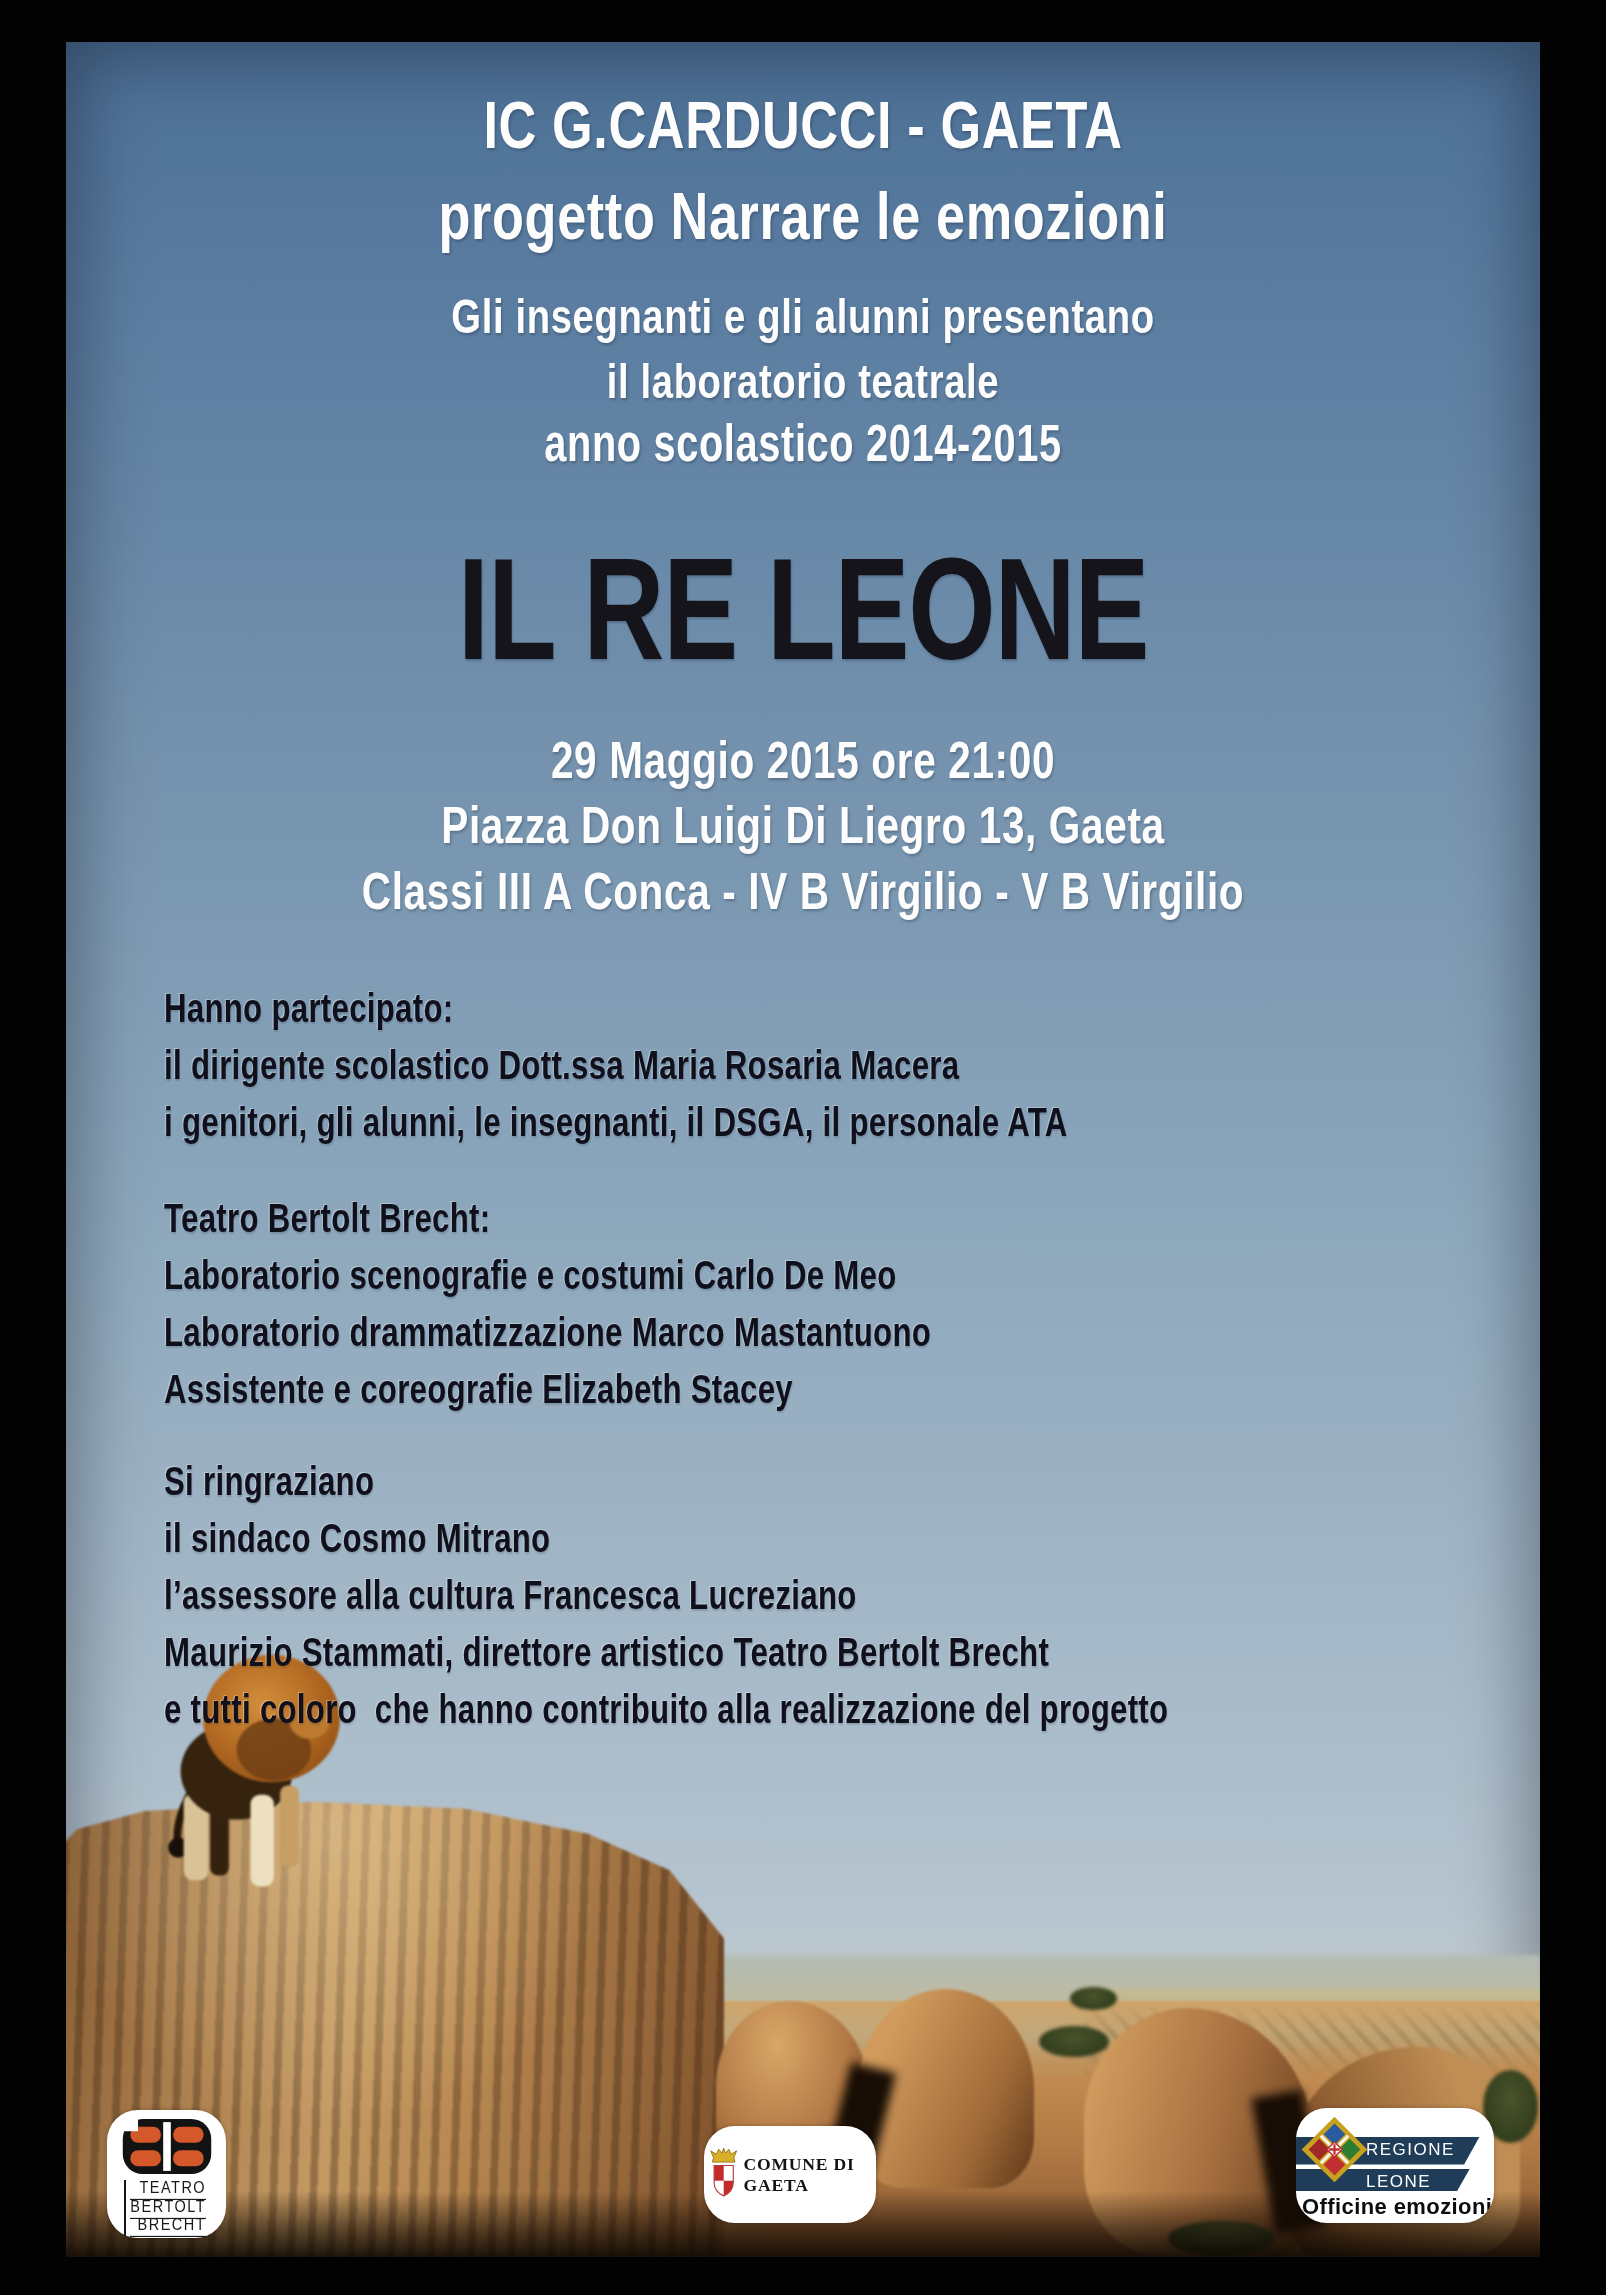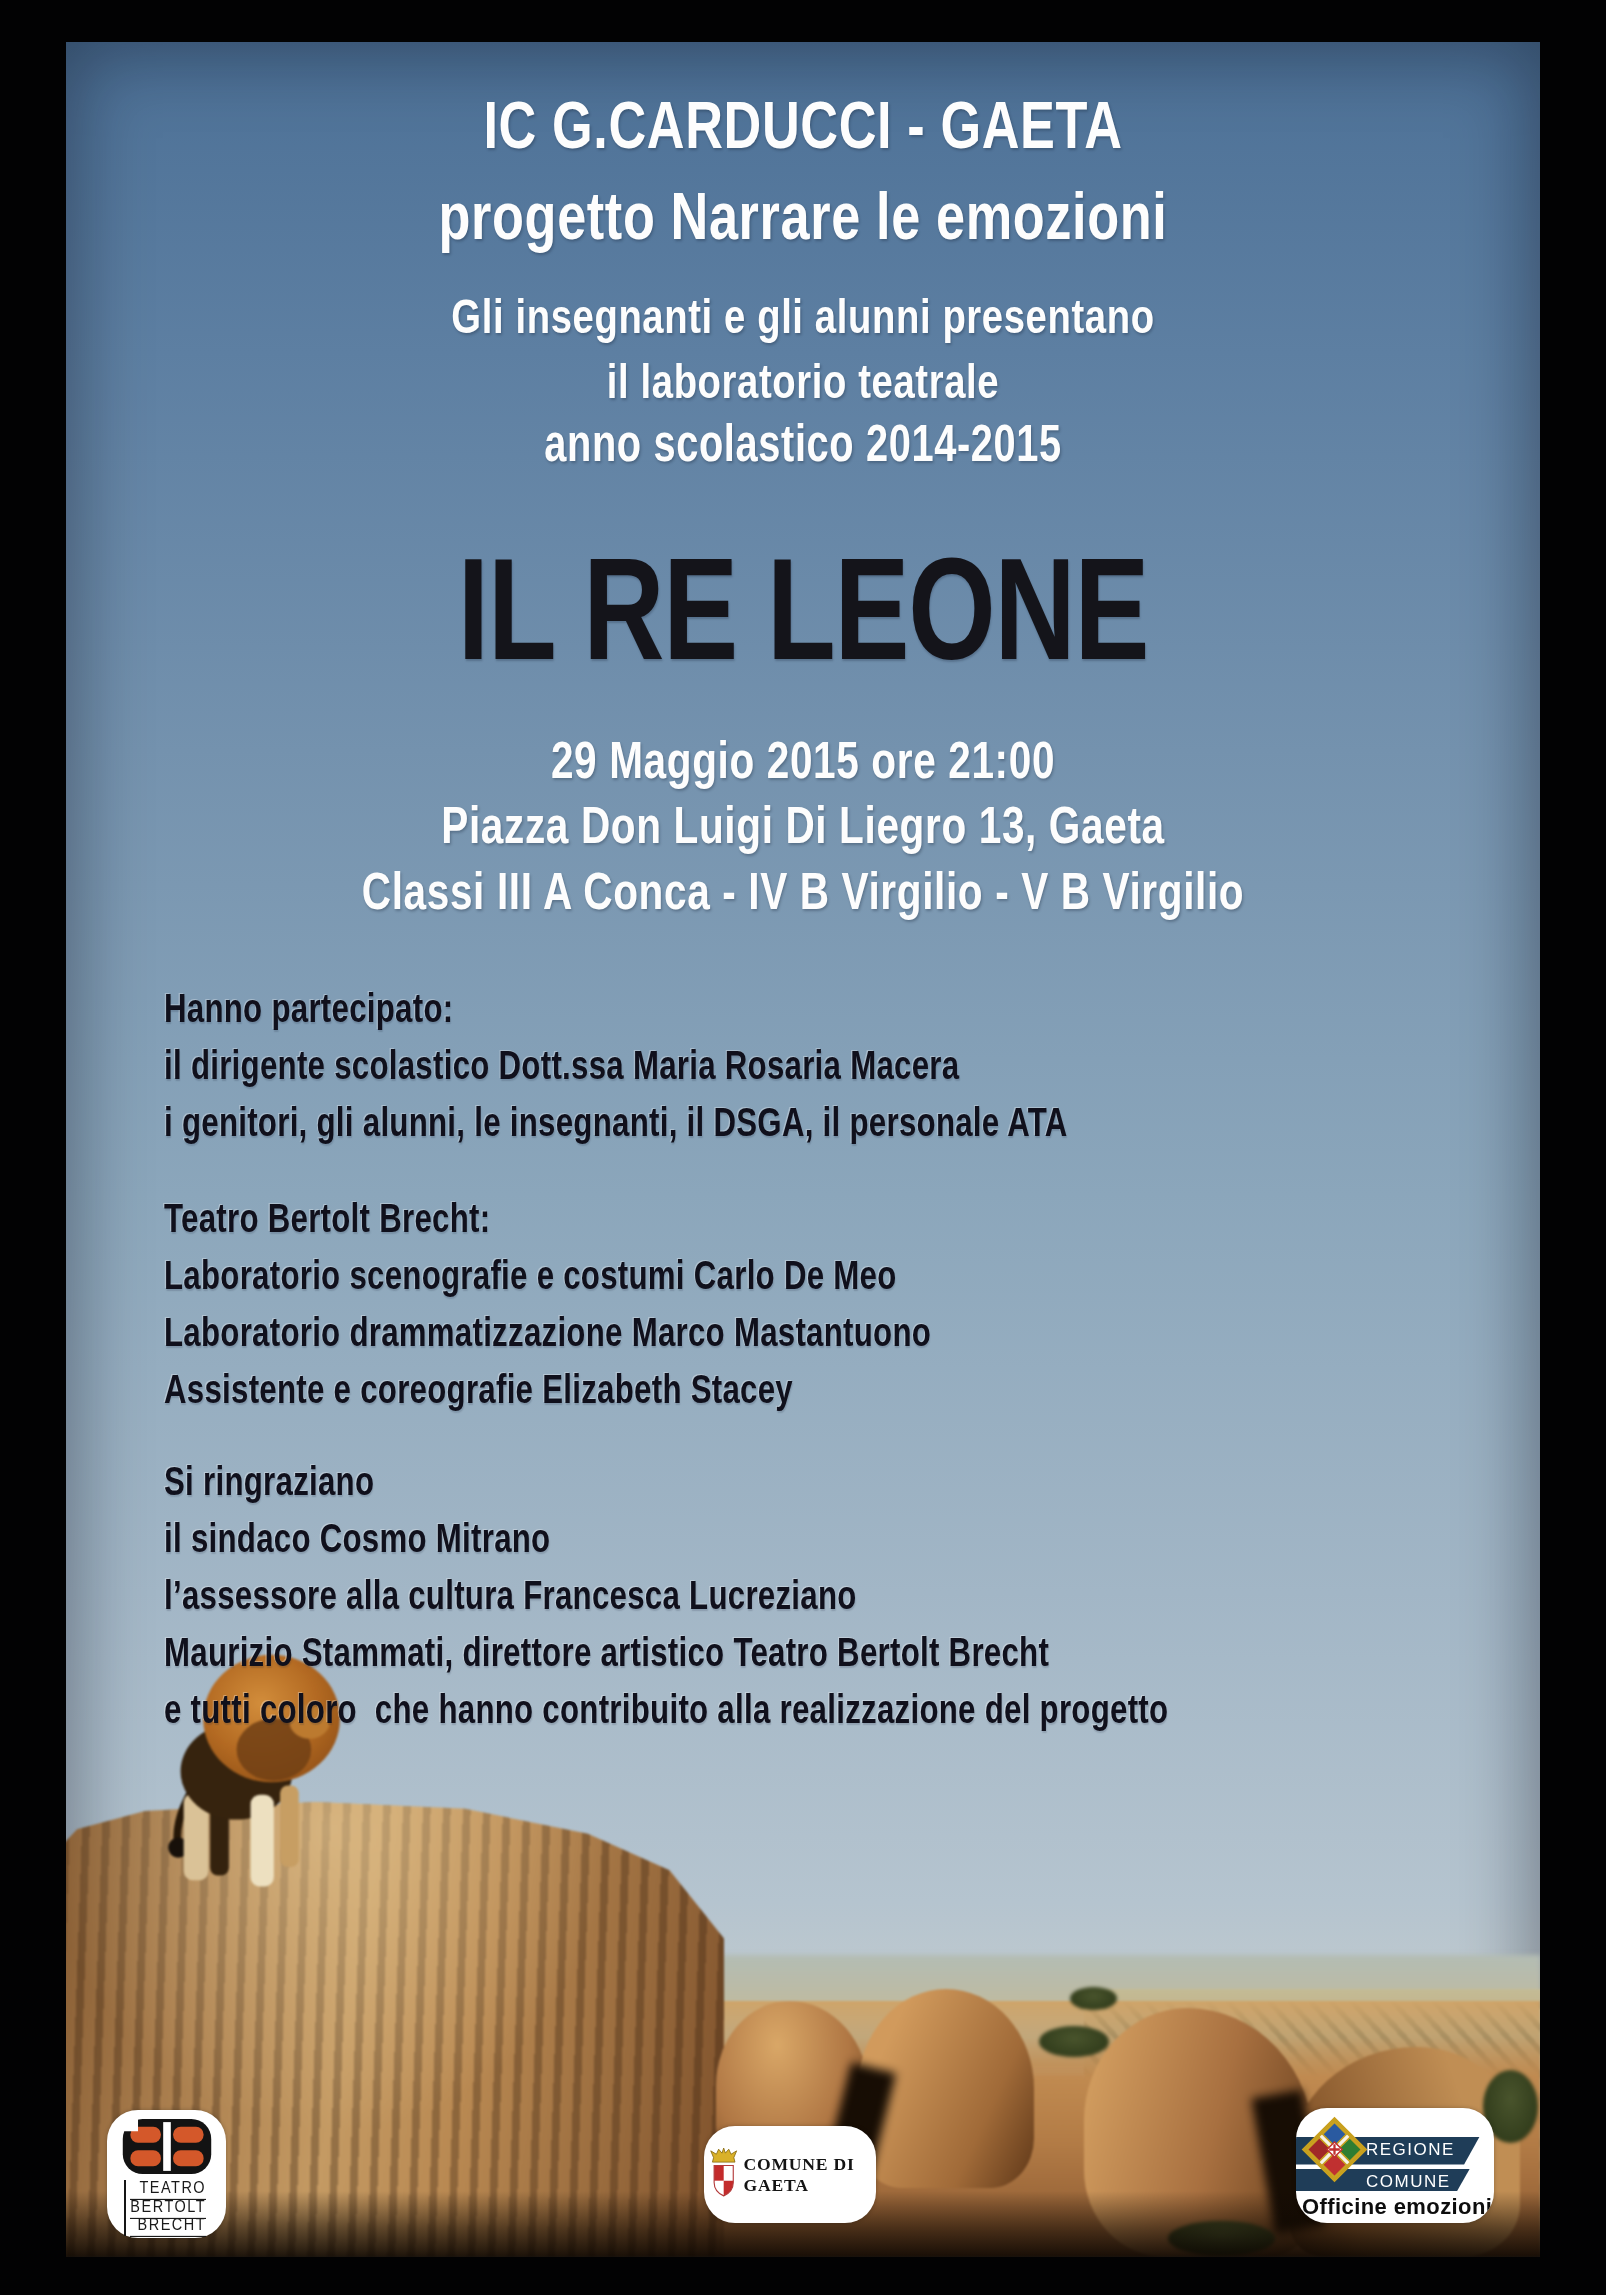--- a/index.html
+++ b/index.html
@@ -196,21 +196,21 @@
           <path d="M18,32 H52 V62 Q52,78 35,86 Q18,78 18,62 Z" fill="none" stroke="#b33a3a" stroke-width="2"></path>
         </g>
       </svg>
       <div class="comune-label">COMUNE DI GAETA</div>
     </div>
 
     <div class="logo lg-regione">
       <div class="lz-band1"></div>
       <div class="lz-band2"></div>
       <div class="lz-text lz-t1">REGIONE</div>
-      <div class="lz-text lz-t2">COMUNE</div>
+      <div class="lz-text lz-t2">LEONE</div>
       <svg class="lz-emblem" width="67" height="67" viewBox="0 0 88 88">
         <rect x="16" y="16" width="56" height="56" transform="rotate(45 44 44)" fill="#f5f2e8" stroke="#c8a01e" stroke-width="5"></rect>
         <rect x="33" y="13" width="22" height="22" transform="rotate(45 44 24)" fill="#2a5aa0" stroke="#c8a01e" stroke-width="2"></rect>
         <rect x="13" y="33" width="22" height="22" transform="rotate(45 24 44)" fill="#a02828" stroke="#c8a01e" stroke-width="2"></rect>
         <rect x="53" y="33" width="22" height="22" transform="rotate(45 64 44)" fill="#2e7d32" stroke="#c8a01e" stroke-width="2"></rect>
         <rect x="33" y="53" width="22" height="22" transform="rotate(45 44 64)" fill="#c03030" stroke="#c8a01e" stroke-width="2"></rect>
         <rect x="37" y="37" width="14" height="14" transform="rotate(45 44 44)" fill="#ffffff" stroke="#c03030" stroke-width="2"></rect>
         <path d="M44,37 V51 M37,44 H51" stroke="#c03030" stroke-width="3"></path>
       </svg>
       <div class="officine">Officine emozioni</div>

